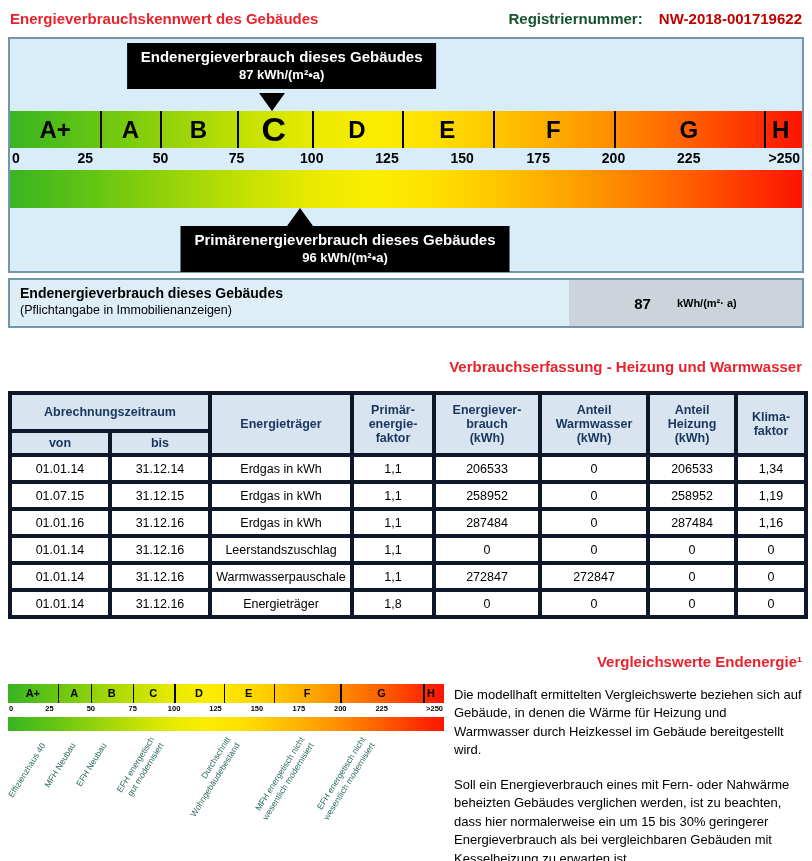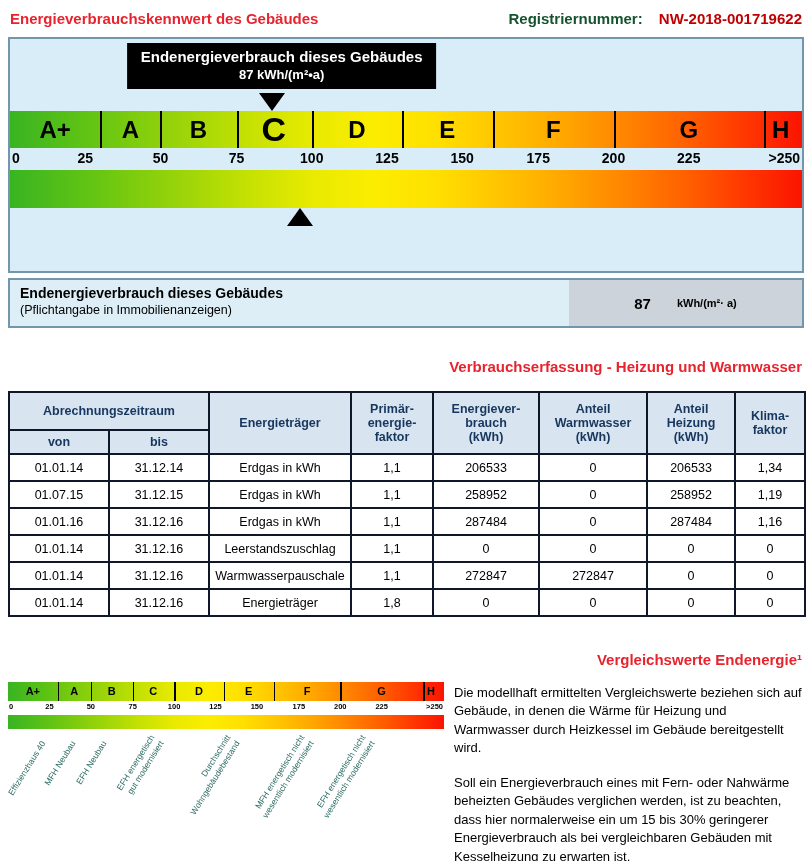--- a/index.html
+++ b/index.html
@@ -53,21 +53,21 @@
   .fs-value-box { width: 233px; background: #cdd3da; display: flex; align-items: center; justify-content: center; gap: 26px; }
   .fs-value { font-size: 15px; font-weight: bold; }
   .fs-unit { font-size: 11px; font-weight: bold; }
 
   
   .section-title { color: #e8232e; font-size: 15px; font-weight: bold; margin: 30px 2px 16px 2px; text-align: right; }
   .section-title.second { margin-top: 34px; margin-bottom: 12px; }
 
   
   table.consumption { width: 100%; border-collapse: collapse; font-size: 12.5px; table-layout: fixed; }
-  table.consumption th, table.consumption td { border: 2px solid #0f172a; text-align: center; vertical-align: middle; }
+  table.consumption th, table.consumption td { border: 4px solid #0f172a; text-align: center; vertical-align: middle; }
   table.consumption thead th { background: #d8e4f0; color: #17375e; font-weight: bold; white-space: pre-line; padding: 3px 2px; }
   table.consumption thead tr.group-row th { height: 38px; }
   table.consumption thead tr.sub-row th { height: 24px; }
   table.consumption tbody td { background: #fff; height: 27px; padding: 0 4px; }
 
   
   .comparison-row { display: flex; margin-top: 14px; }
   .mini-scale { width: 436px; position: relative; flex: none; }
   .mini-letters { position: relative; height: 19px; }
   .mini-letters .letter { position: absolute; top: 0; transform: translateX(-50%); line-height: 19px; font-size: 11px; font-weight: bold; color: #000; }
@@ -136,20 +136,24 @@
       <span class="tick" style="left:57.1%">150</span>
       <span class="tick" style="left:66.7%">175</span>
       <span class="tick" style="left:76.2%">200</span>
       <span class="tick" style="left:85.7%">225</span>
       <span class="tick last">&gt;250</span>
     </div>
 
     <div class="primary-bar energy-gradient"></div>
 
     <div class="arrow-up"></div>
+    <div class="callout callout-primary">
+      <div class="co-title">Primärenergieverbrauch dieses Gebäudes</div>
+      <div class="co-value">96 kWh/(m²•a)</div>
+    </div>
   </div>
 
   <div class="footer-strip">
     <div class="fs-left">
       <div class="fs-title">Endenergieverbrauch dieses Gebäudes</div>
       <div class="fs-sub">(Pflichtangabe in Immobilienanzeigen)</div>
     </div>
     <div class="fs-value-box">
       <span class="fs-value">87</span>
       <span class="fs-unit">kWh/(m²· a)</span>

